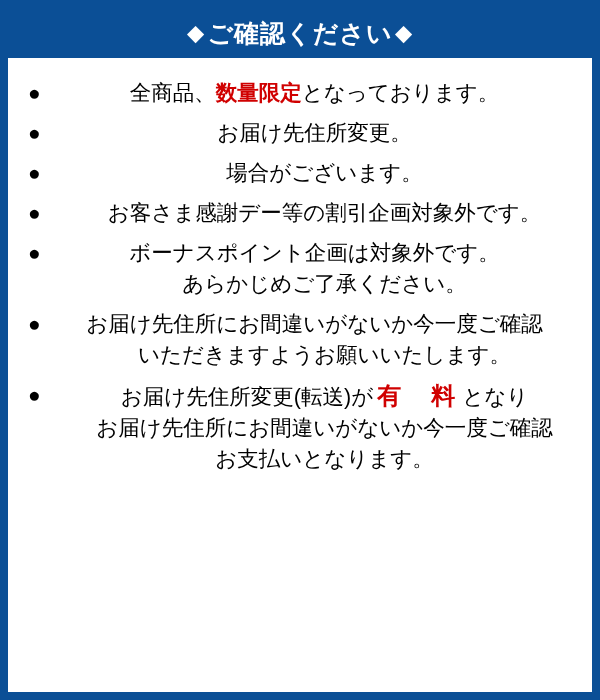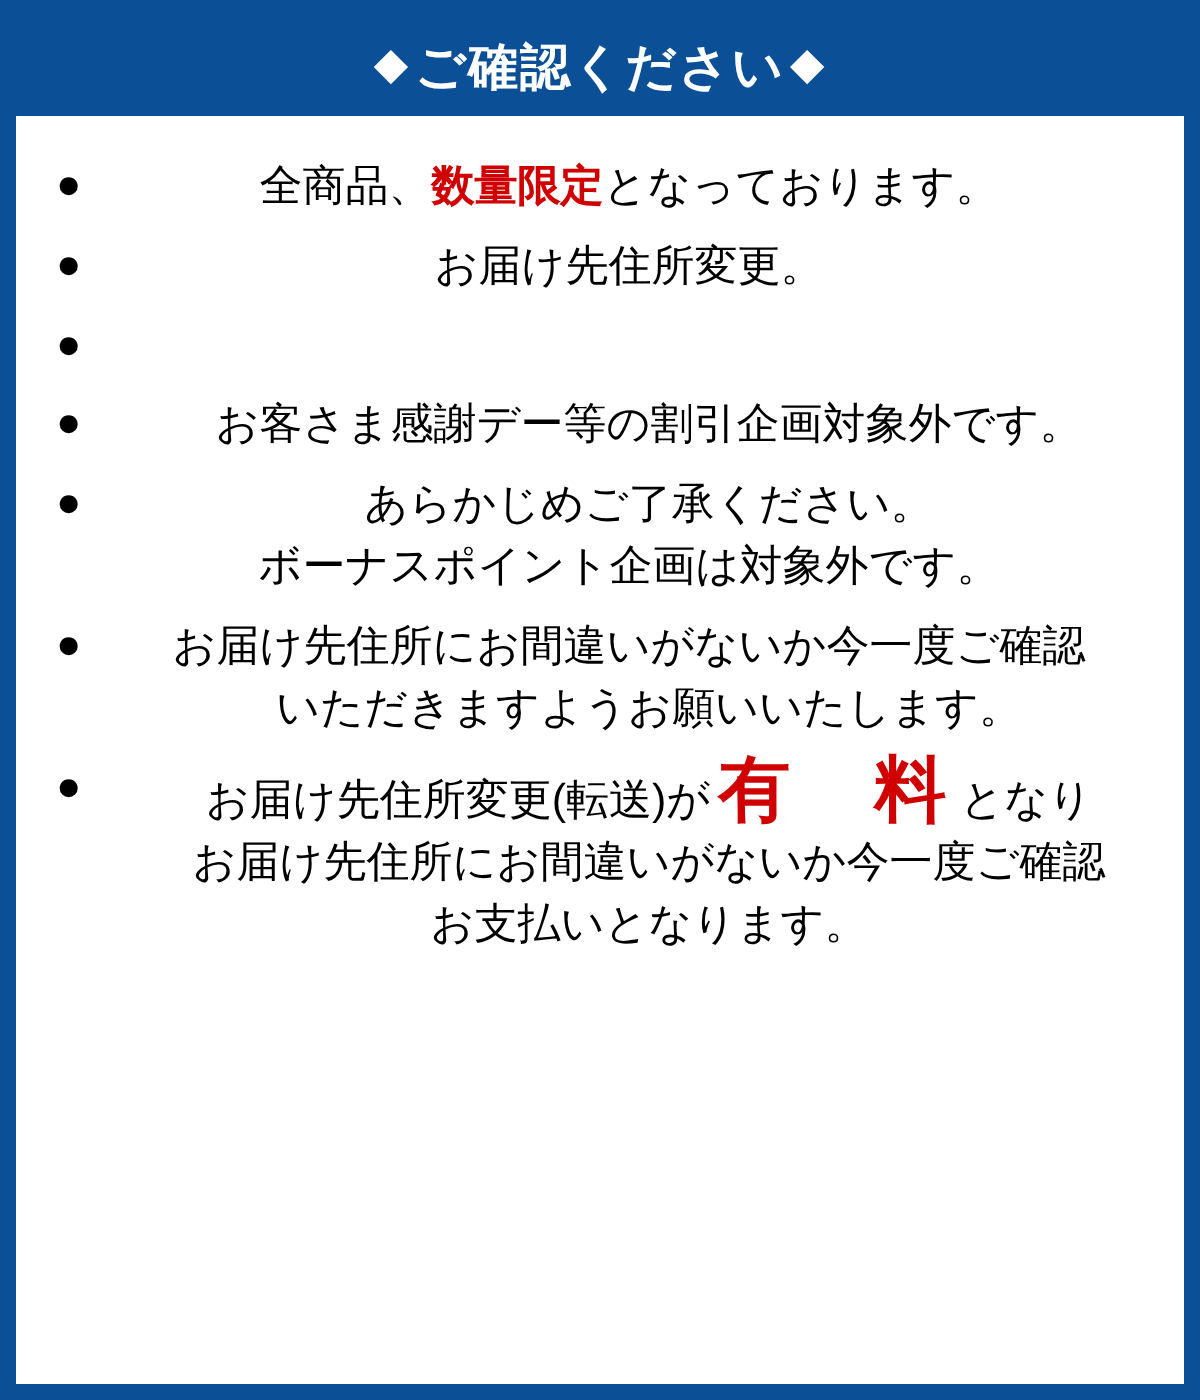--- a/index.html
+++ b/index.html
@@ -70,21 +70,21 @@
   .line.indent {
     padding-left: 20px;
   }
   .hl {
     color: #d00000;
     font-weight: bold;
   }
   .hl-big {
     color: #d00000;
     font-weight: bold;
-    font-size: 36px;
+    font-size: 24px;
     letter-spacing: 3px;
     padding: 0 4px;
   }
 </style>
 </head>
 <body>
 
 <div class="page">
 
   <div class="header">
@@ -102,33 +102,34 @@
       </div>
       <div class="item">
         <div class="bullet">●</div>
         <div class="lines">
           <div class="line"><span>お届け先住所変更。</span></div>
         </div>
       </div>
       <div class="item">
         <div class="bullet">●</div>
         <div class="lines">
+          <div class="line indent"><span>場合がございます。</span></div>
         </div>
       </div>
       <div class="item">
         <div class="bullet">●</div>
         <div class="lines">
           <div class="line indent"><span>お客さま感謝デー等の割引企画対象外です。</span></div>
         </div>
       </div>
       <div class="item">
         <div class="bullet">●</div>
         <div class="lines">
+          <div class="line"><span>ボーナスポイント企画は対象外です。</span></div>
           <div class="line indent"><span>あらかじめご了承ください。</span></div>
-          <div class="line"><span>ボーナスポイント企画は対象外です。</span></div>
         </div>
       </div>
       <div class="item">
         <div class="bullet">●</div>
         <div class="lines">
           <div class="line"><span>お届け先住所にお間違いがないか今一度ご確認</span></div>
           <div class="line indent"><span>いただきますようお願いいたします。</span></div>
         </div>
       </div>
       <div class="item">

